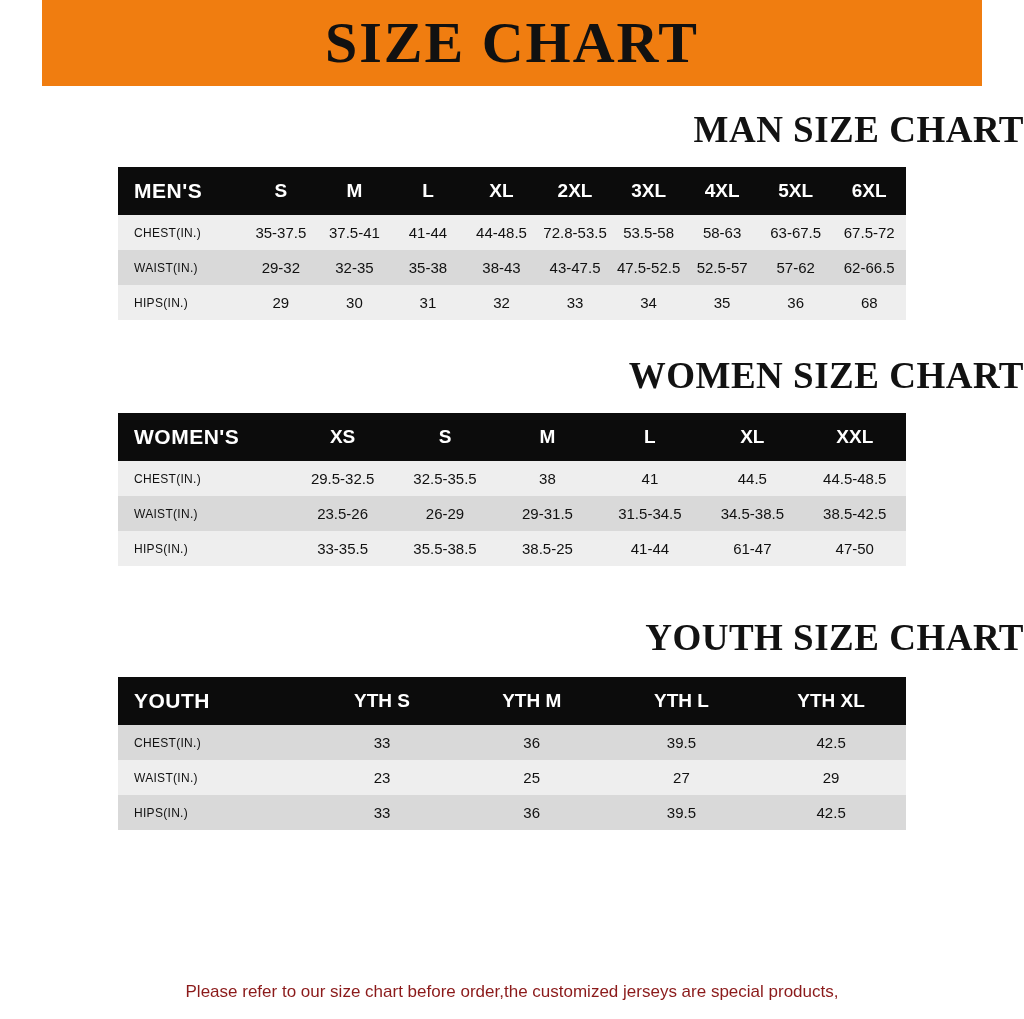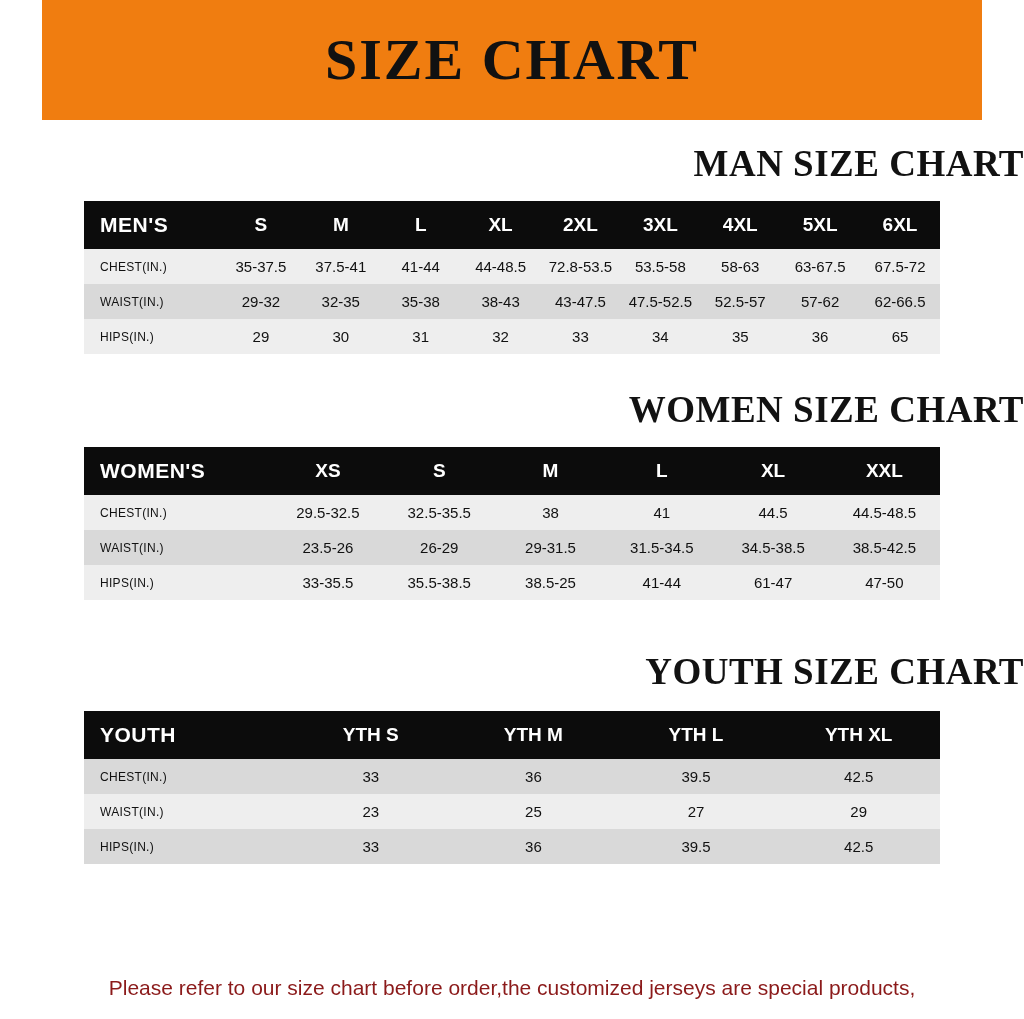--- a/index.html
+++ b/index.html
@@ -12,21 +12,21 @@
     height: 1019px;
     font-family: "Liberation Sans", sans-serif;
     color: #111111;
     overflow: hidden;
     position: relative;
   }
 
   
   .banner {
     position: relative;
-    height: 120px;
+    height: 86px;
     background: #f07d10;
     display: flex;
     align-items: center;
     justify-content: center;
   }
   .banner-white-left,
   .banner-white-right {
     position: absolute;
     top: 0;
     height: 100%;
@@ -55,21 +55,21 @@
     letter-spacing: 0.5px;
     color: #121212;
   }
   #man-section-title { margin-top: 22px; margin-bottom: 16px; }
   #women-section-title { margin-top: 34px; margin-bottom: 16px; }
   #youth-section-title { margin-top: 50px; margin-bottom: 18px; }
 
   
   .table-wrap {
     margin: 0 auto;
-    width: 856px;
+    width: 788px;
   }
   table {
     width: 100%;
     border-collapse: collapse;
     table-layout: fixed;
   }
   thead th {
     background: #0c0c0c;
     color: #ffffff;
     font-family: "Liberation Sans", sans-serif;
@@ -106,21 +106,21 @@
 
   
   .footer-note {
     position: absolute;
     left: 0;
     right: 0;
     bottom: 14px;
     text-align: center;
     color: #8b1a1a;
     font-family: "Liberation Sans", sans-serif;
-    font-size: 21px;
+    font-size: 17px;
     line-height: 1.6;
     padding: 0 36px;
   }
 </style>
 </head>
 <body>
 
 <div class="banner">
   <div class="banner-white-left"></div>
   <div class="banner-white-right"></div>
@@ -184,21 +184,21 @@
       <tr class="row-light">
         <td class="first-col">HIPS(IN.)</td>
         <td>29</td>
         <td>30</td>
         <td>31</td>
         <td>32</td>
         <td>33</td>
         <td>34</td>
         <td>35</td>
         <td>36</td>
-        <td>65</td>
+        <td>68</td>
       </tr>
     </tbody>
   </table>
 </div>
 
 <div class="section-title" id="women-section-title">WOMEN SIZE CHART</div>
 <div class="table-wrap">
   <table id="women-table">
     <colgroup>
       <col class="c0">

